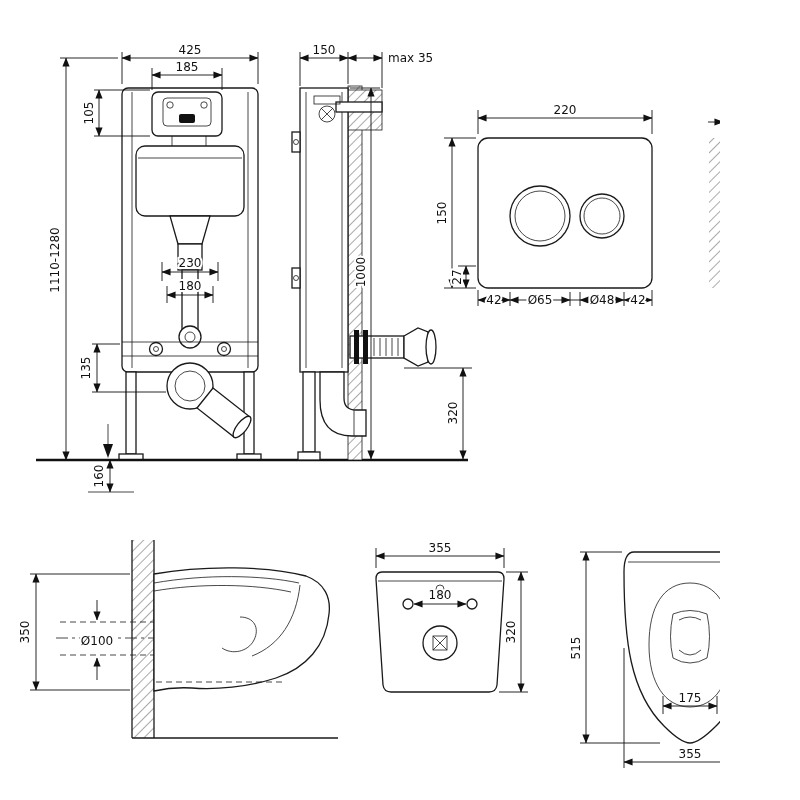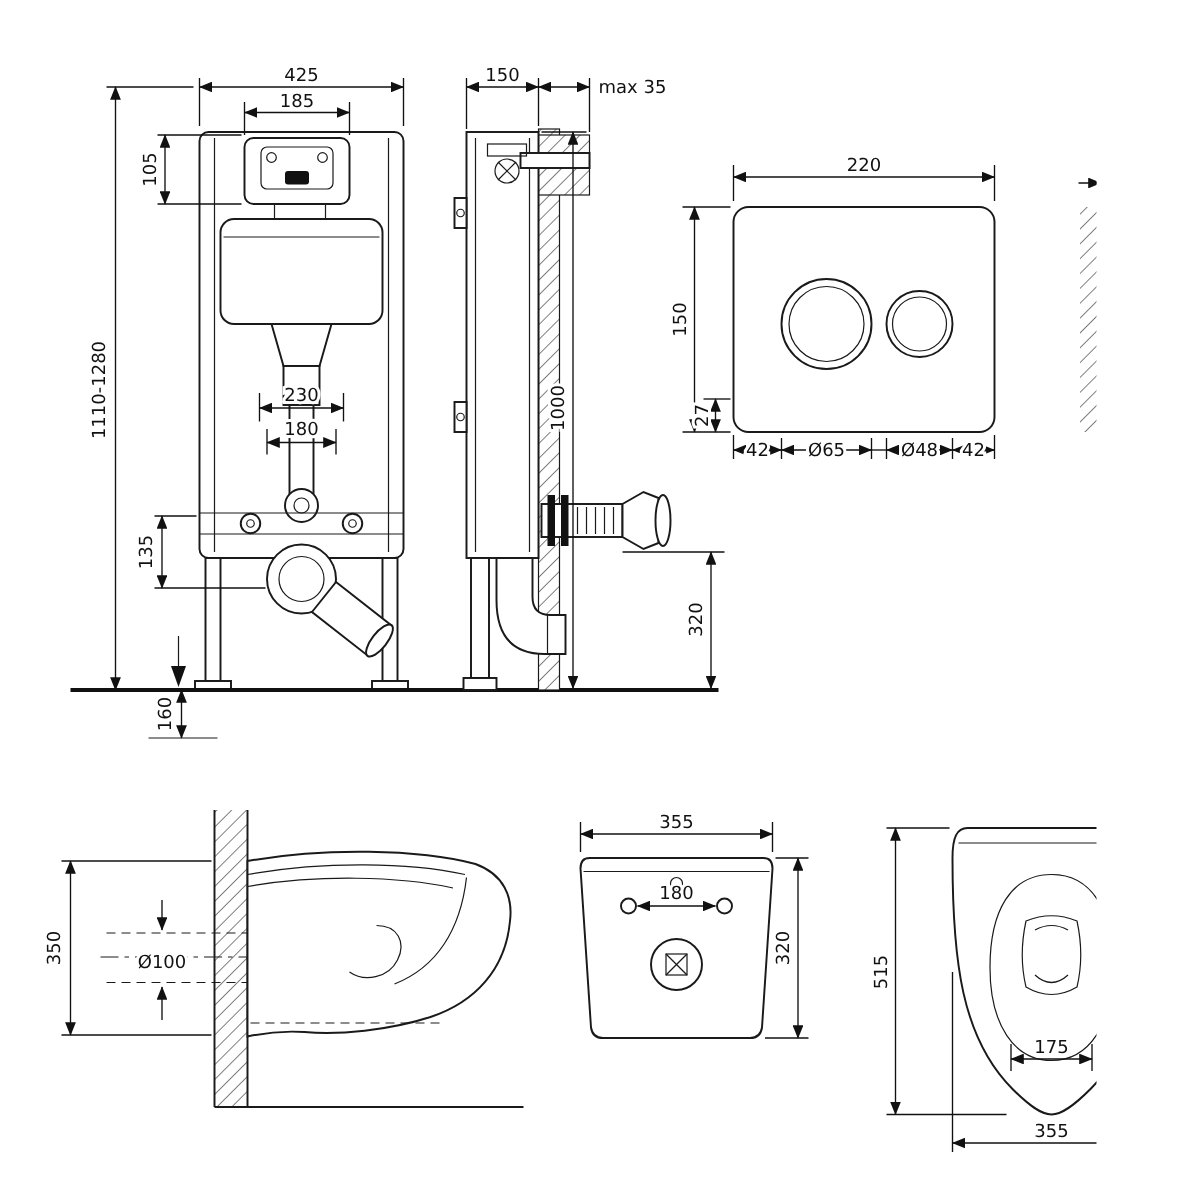--- a/index.html
+++ b/index.html
@@ -1,16 +1,16 @@
 <!DOCTYPE html>
 <html><head>
 <meta charset="utf-8">
 <style>
   html,body{margin:0;padding:0;background:#fff;}
-  #page{width:720px;height:800px;background:#fff;position:relative;overflow:hidden;padding-left:11px;}
+  #page{width:720px;height:800px;background:#fff;position:relative;overflow:hidden;}
   svg text{font-family:"DejaVu Sans",sans-serif;font-size:12px;fill:#111;}
   .o{fill:#fff;stroke:#1a1a1a;stroke-width:1.3;}
   .s{fill:none;stroke:#1a1a1a;stroke-width:1.3;}
   .t{fill:none;stroke:#1a1a1a;stroke-width:0.8;}
   .d{fill:none;stroke:#111;stroke-width:0.9;}
   .dash{stroke-dasharray:6 4;}
   .cl{stroke-dasharray:12 4 3 4;}
   .dark{fill:#111;stroke:none;}
   .thick{fill:none;stroke:#111;stroke-width:2.6;}
   .halo{paint-order:stroke;stroke:#fff;stroke-width:4px;}

